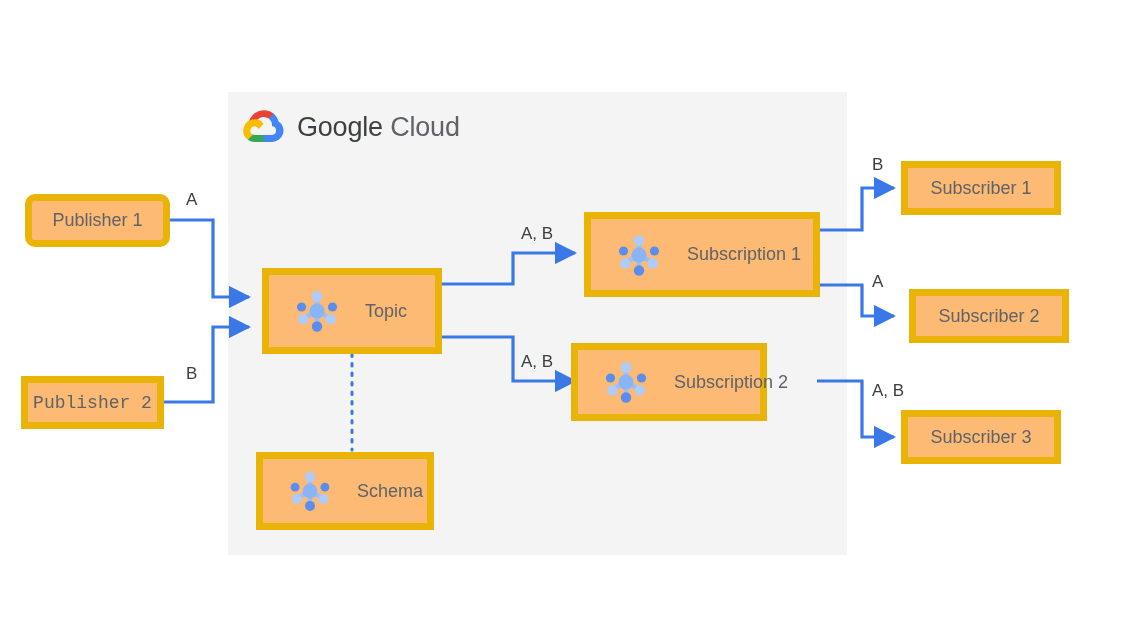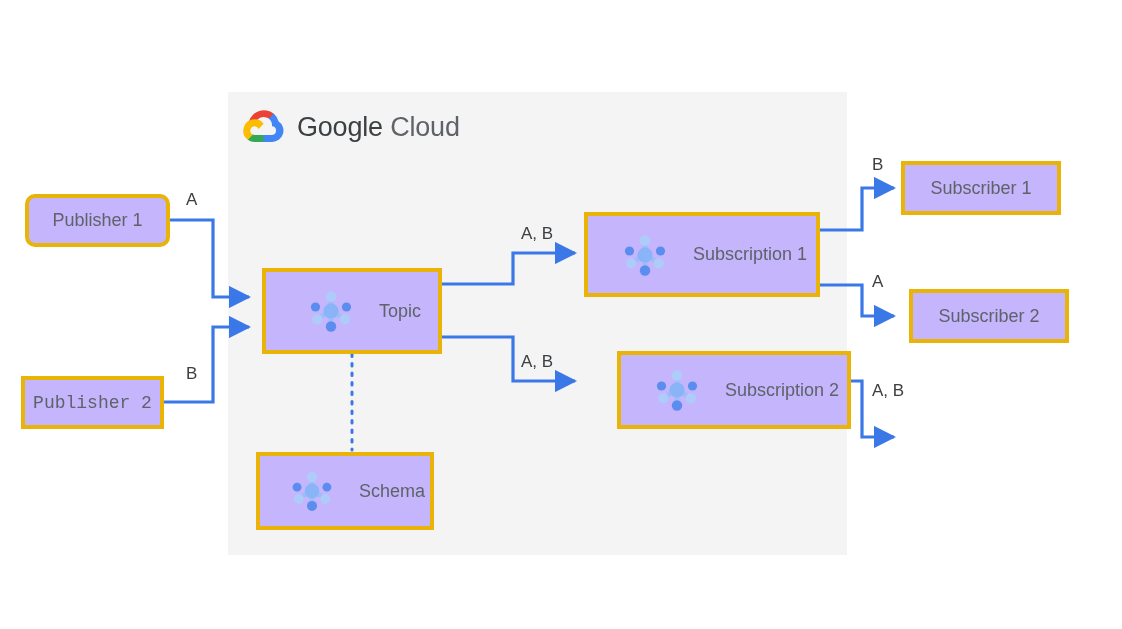--- a/index.html
+++ b/index.html
@@ -36,28 +36,28 @@
     letter-spacing: -0.2px;
     white-space: nowrap;
     color: #5f6368;
   }
   .gc-text .g-word { color: #3c4043; font-weight: 500; }
   .gc-text .c-word { color: #5f6368; font-weight: 400; }
 
   .node {
     position: absolute;
     box-sizing: border-box;
-    background: #c4b5fd;
-    border: 4px solid #eab308;
+    background: #fdba74;
+    border: 7px solid #eab308;
     display: flex;
     align-items: center;
     justify-content: center;
   }
   .node.with-icon {
-    justify-content: center;
+    justify-content: flex-start;
     padding-left: 22px;
     gap: 22px;
   }
   .node-label {
     font-size: 18px;
     color: #5f6368;
     white-space: nowrap;
   }
   .pubsub-icon { flex: 0 0 auto; display: block; }
 
@@ -178,21 +178,21 @@
       <circle cx="26" cy="11.5" r="5.4" fill="#aecbfa"></circle>
       <circle cx="26" cy="41.5" r="5.2" fill="#5b8def"></circle>
       <circle cx="10.5" cy="22" r="4.6" fill="#5b8def"></circle>
       <circle cx="41.5" cy="22" r="4.6" fill="#5b8def"></circle>
       <circle cx="12.2" cy="34.3" r="5.2" fill="#aecbfa"></circle>
       <circle cx="39.8" cy="34.3" r="5.2" fill="#aecbfa"></circle>
     </svg>
     <span class="node-label">Subscription 1</span>
   </div>
 
-  <div class="node with-icon" style="left:617px; top:343px; width:234px; height:78px;margin-top:8px;">
+  <div class="node with-icon" style="left:571px; top:343px; width:196px; height:78px;">
     <svg class="pubsub-icon" width="52" height="52" viewBox="0 0 52 52" xmlns="http://www.w3.org/2000/svg">
       <g stroke="#9cbdf7" stroke-width="4.5" stroke-linecap="round">
         <line x1="26" y1="26" x2="26" y2="12"></line>
         <line x1="26" y1="26" x2="26" y2="40"></line>
         <line x1="26" y1="26" x2="13.5" y2="33"></line>
         <line x1="26" y1="26" x2="38.5" y2="33"></line>
       </g>
       <circle cx="26" cy="26" r="7.6" fill="#8ab4f8"></circle>
       <circle cx="26" cy="11.5" r="5.4" fill="#aecbfa"></circle>
       <circle cx="26" cy="41.5" r="5.2" fill="#5b8def"></circle>
@@ -205,20 +205,23 @@
   </div>
 
   <div class="node" style="left:901px; top:161px; width:160px; height:54px;">
     <span class="node-label">Subscriber 1</span>
   </div>
 
   <div class="node" style="left:901px; top:289px; width:160px; height:54px;margin-left:8px;">
     <span class="node-label">Subscriber 2</span>
   </div>
 
+  <div class="node" style="left:901px; top:410px; width:160px; height:54px;">
+    <span class="node-label">Subscriber 3</span>
+  </div>
 
   <div class="edge-label" style="left:186px; top:190px;">A</div>
 
   <div class="edge-label" style="left:186px; top:364px;">B</div>
 
   <div class="edge-label" style="left:521px; top:224px;">A, B</div>
 
   <div class="edge-label" style="left:521px; top:352px;">A, B</div>
 
   <div class="edge-label" style="left:872px; top:155px;">B</div>

